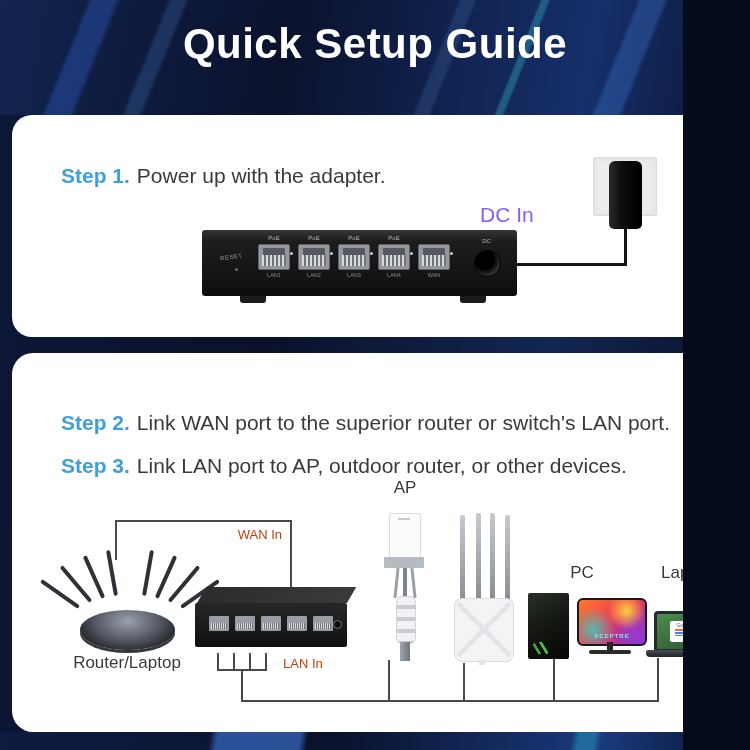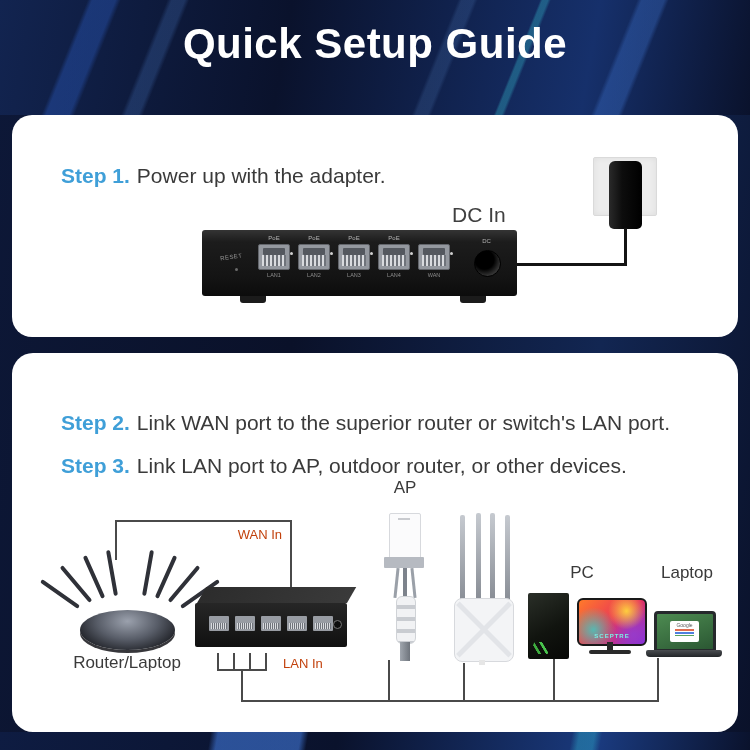--- a/index.html
+++ b/index.html
@@ -1,16 +1,16 @@
 <!DOCTYPE html>
 <html><head>
 <meta charset="utf-8">
 <style>
   html,body{margin:0;padding:0;background:#060b1c;}
-  .stage{position:relative;width:750px;height:750px;overflow:hidden;
+  .stage{position:relative;width:683px;height:750px;overflow:hidden;
          font-family:"Liberation Sans",sans-serif;
          background:linear-gradient(100deg,#0d1838 0%,#0a1129 40%,#122652 75%,#0a1129 100%);}
   
   .hdr-bg{position:absolute;left:0;top:0;width:750px;height:115px;
     background:
       linear-gradient(112deg, transparent 11%, rgba(45,95,200,.38) 11.6%, rgba(45,95,200,.38) 14.5%, transparent 15.2%),
       linear-gradient(112deg, transparent 21%, rgba(95,155,245,.20) 21.6%, rgba(95,155,245,.20) 23.2%, transparent 23.8%),
       linear-gradient(292deg, transparent 16%, rgba(70,130,230,.30) 16.6%, rgba(70,130,230,.30) 19.4%, transparent 20%),
       linear-gradient(292deg, transparent 40%, rgba(120,180,255,.14) 40.5%, rgba(120,180,255,.14) 42%, transparent 42.5%),
       linear-gradient(112deg, transparent 67.8%, rgba(60,210,225,.30) 68.1%, rgba(60,210,225,.30) 68.8%, transparent 69.2%),
@@ -21,21 +21,21 @@
       linear-gradient(280deg, transparent 20%, rgba(50,200,225,.35) 21%, rgba(50,200,225,.35) 23%, transparent 24%),
       linear-gradient(100deg,#0e1c42 0%,#0a122c 45%,#1a3a7e 80%,#0a122c 100%);}
   .title{position:absolute;left:0;top:20px;width:750px;margin:0;text-align:center;
          color:#ffffff;font-size:42px;font-weight:700;letter-spacing:.5px;}
   
   .panel{position:absolute;left:12px;width:726px;background:#ffffff;border-radius:20px;}
   .p1{top:115px;height:222px;}
   .p2{top:353px;height:379px;border-radius:21px;}
   .step{position:absolute;margin:16px;font-size:21px;color:#3a3a3a;white-space:nowrap;}
   .steplbl{color:#3f9fd8;font-weight:700;margin-right:7px;}
-  .lbl{position:absolute;color:#404040;font-size:21px;line-height:1.3;}
+  .lbl{position:absolute;color:#8b5cf6;font-size:21px;line-height:1.3;margin-left:28px;}
   .smlbl{position:absolute;color:#c2410c;font-size:13px;}
   .ln{position:absolute;background:#4a4a4a;}
   .cable{position:absolute;background:#141414;}
   
   .sw1{position:absolute;left:190px;top:115px;width:315px;height:66px;border-radius:3px;
        background:linear-gradient(180deg,#343434 0%,#1c1c1c 18%,#141414 70%,#0c0c0c 100%);}
   .reset{position:absolute;left:18px;top:24px;font-size:6px;color:#9a9a9a;letter-spacing:.5px;transform:rotate(-8deg);}
   .reset-dot{position:absolute;left:33px;top:38px;width:3px;height:3px;border-radius:50%;background:#6a6a6a;}
   .port{position:absolute;top:5px;width:34px;height:56px;text-align:center;}
   .ptop{display:block;font-size:6px;color:#b5b5b5;height:7px;line-height:7px;}

